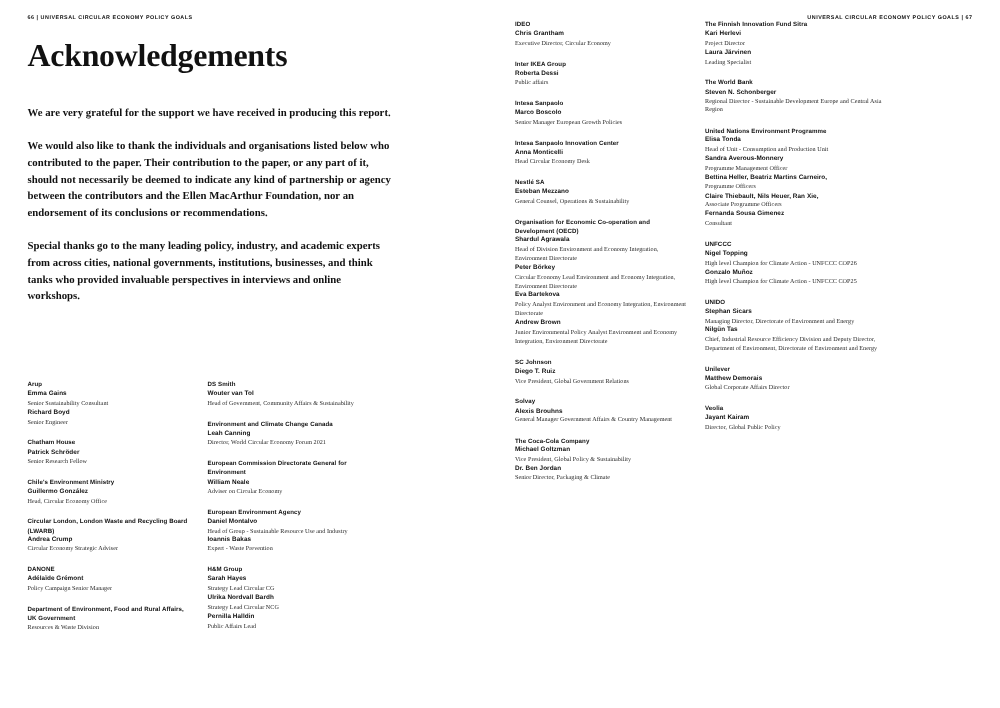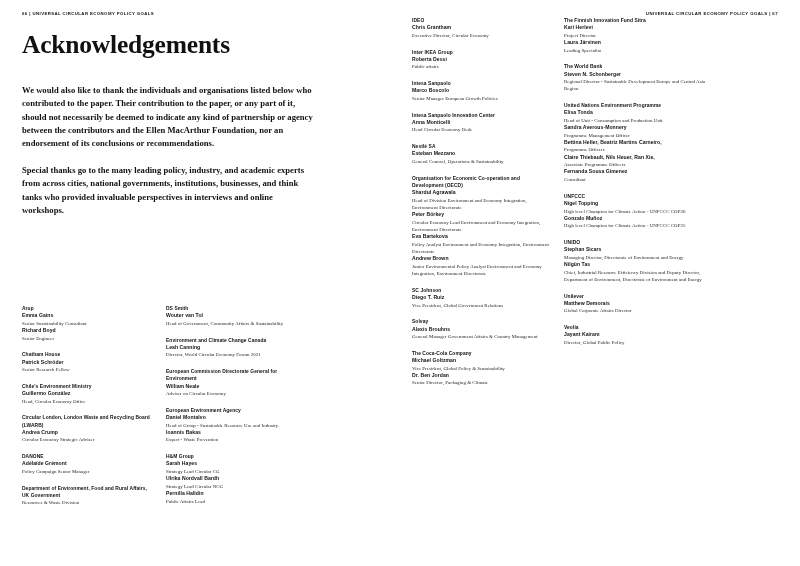--- a/index.html
+++ b/index.html
@@ -86,20 +86,21 @@
 </head>
 <body>
 
 <div class="page">
 
   <div class="leaf left">
     <div class="runhead l">66 | UNIVERSAL CIRCULAR ECONOMY POLICY GOALS</div>
 
     <div class="intro">
       <h1 class="title">Acknowledgements</h1>
+      <p class="lede">We are very grateful for the support we have received in producing this report.</p>
       <p class="lede">We would also like to thank the individuals and organisations listed below who contributed to the paper. Their contribution to the paper, or any part of it, should not necessarily be deemed to indicate any kind of partnership or agency between the contributors and the Ellen MacArthur Foundation, nor an endorsement of its conclusions or recommendations.</p>
       <p class="lede">Special thanks go to the many leading policy, industry, and academic experts from across cities, national governments, institutions, businesses, and think tanks who provided invaluable perspectives in interviews and online workshops.</p>
     </div>
 
     <div class="col col-left-1">
         <div class="org-block">
           <div class="org">Arup</div>
           <div class="person">Emma Gains</div>
           <div class="role">Senior Sustainability Consultant</div>
           <div class="person">Richard Boyd</div>

